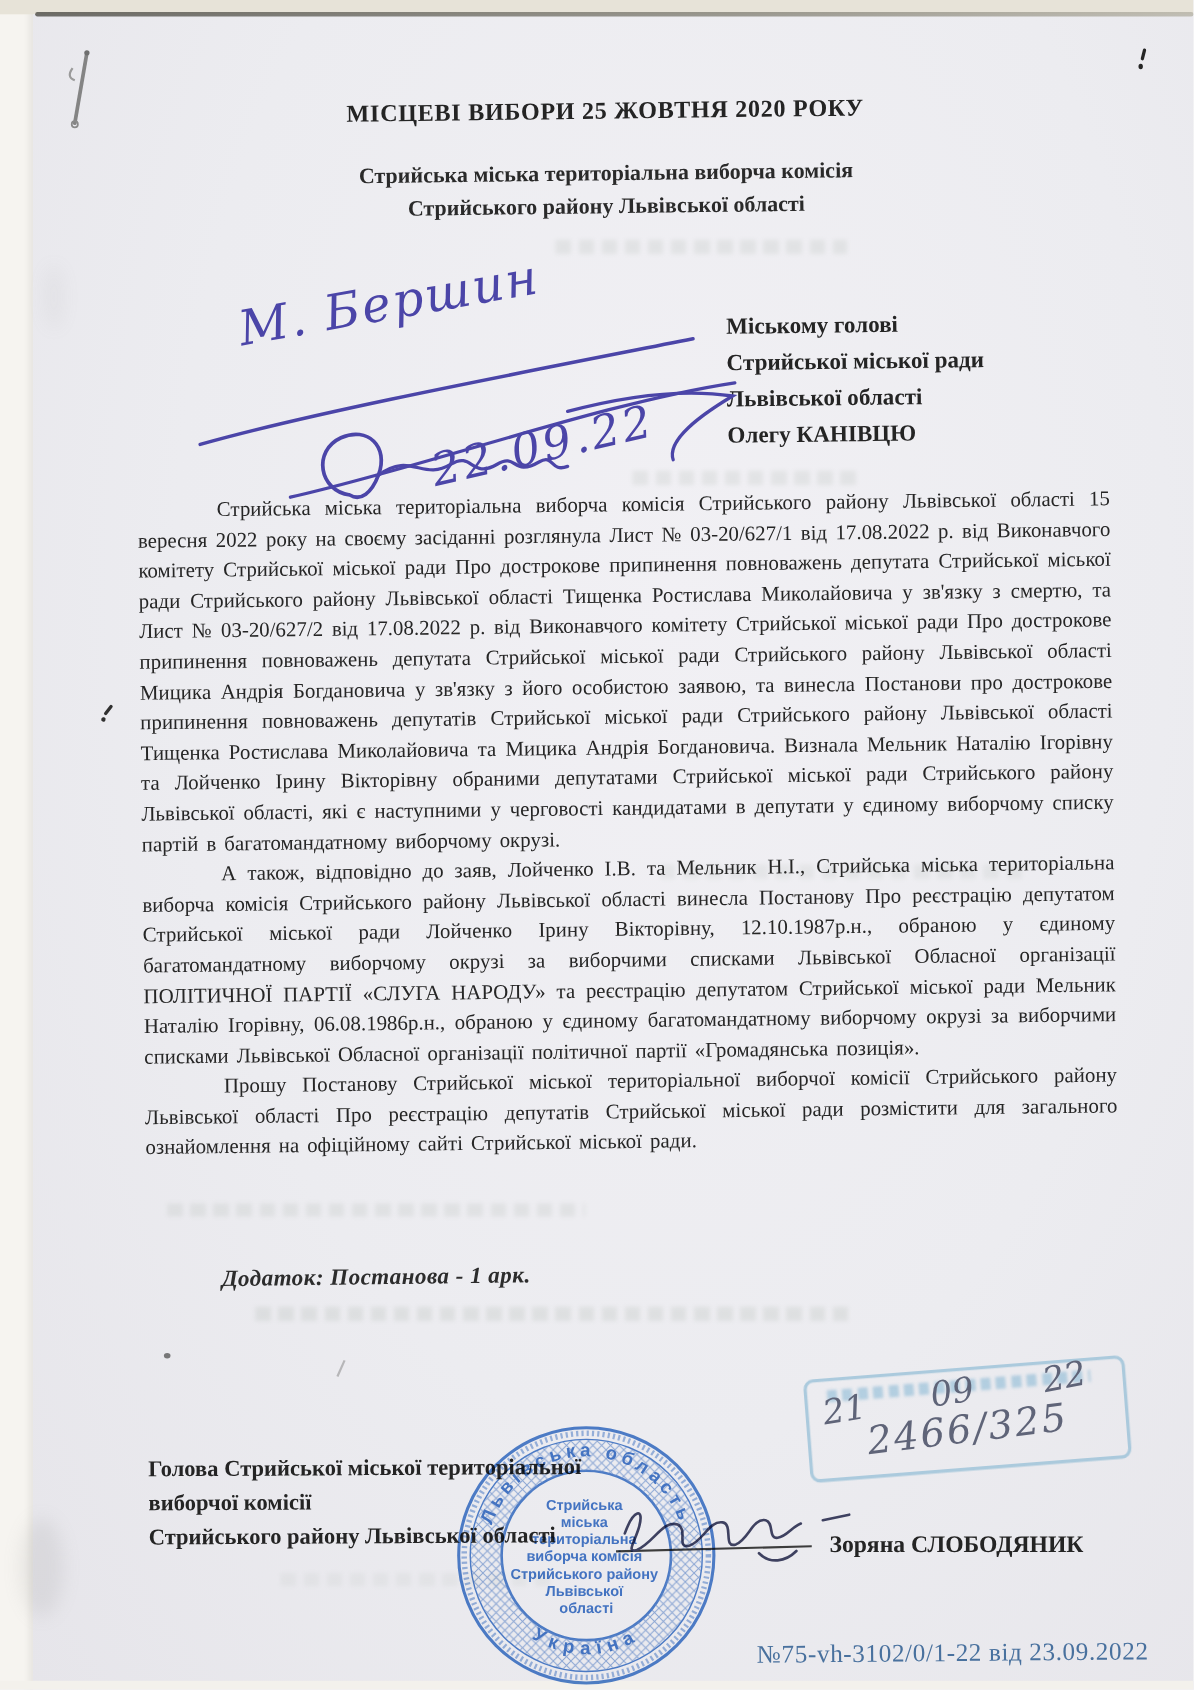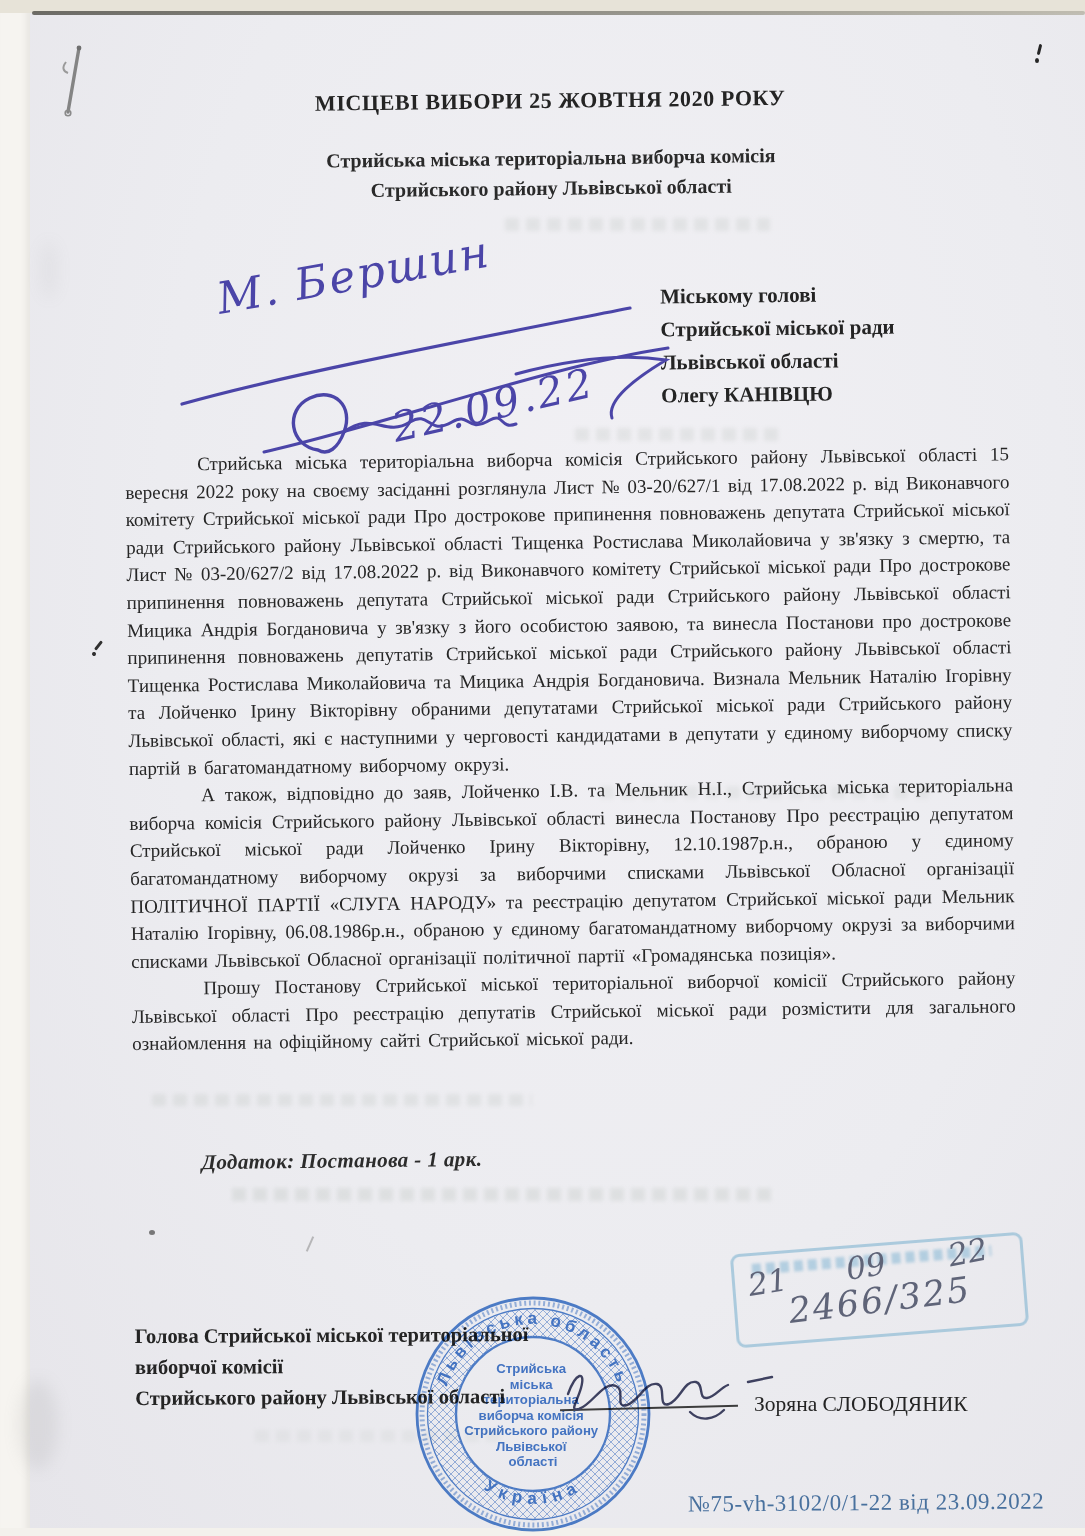--- a/index.html
+++ b/index.html
@@ -31,21 +31,21 @@
 
   .body-text{position:absolute;left:128px;top:446px;width:884px;color:#262626;
     font-size:19px;line-height:27.6px;text-align:justify;}
   .body-text p{margin:0;text-indent:72px;word-spacing:2.5px;}
 
   .attachment{position:absolute;left:196px;top:1146px;font-size:21px;font-weight:bold;
     font-style:italic;color:#2c2c2c;letter-spacing:.4px;}
 
   .sig-block{position:absolute;left:135px;top:1320px;font-size:20.5px;font-weight:bold;
     line-height:31px;color:#242424;transform:rotate(-0.3deg);}
-  .sig-name{position:absolute;left:754px;top:1392px;font-size:21.5px;font-weight:normal;color:#242424;}
+  .sig-name{position:absolute;left:754px;top:1392px;font-size:21.5px;font-weight:bold;color:#242424;}
   .sig-line{position:absolute;left:560px;top:1407px;width:178px;border-top:2px solid #3c3c3c;transform:rotate(-1.5deg);}
   .sig-svg{position:absolute;left:540px;top:1352px;pointer-events:none;}
 
   
   .reg-stamp{position:absolute;left:733px;top:1243px;width:287px;height:88px;
     border:3px solid rgba(118,174,206,.55);border-radius:9px;transform:rotate(-4.5deg);filter:blur(.5px);}
   .reg-stamp-text{position:absolute;left:18px;top:8px;width:240px;height:11px;opacity:.5;filter:blur(1.6px);
     background:repeating-linear-gradient(90deg, rgba(110,170,205,.9) 0 9px, rgba(110,170,205,0) 9px 14px);}
   .hw-num{position:absolute;font-family:"DejaVu Serif", serif;font-style:italic;color:#5f6478;}
   .hw-21{left:748px;top:1264px;font-size:31px;transform:rotate(-9deg);}

